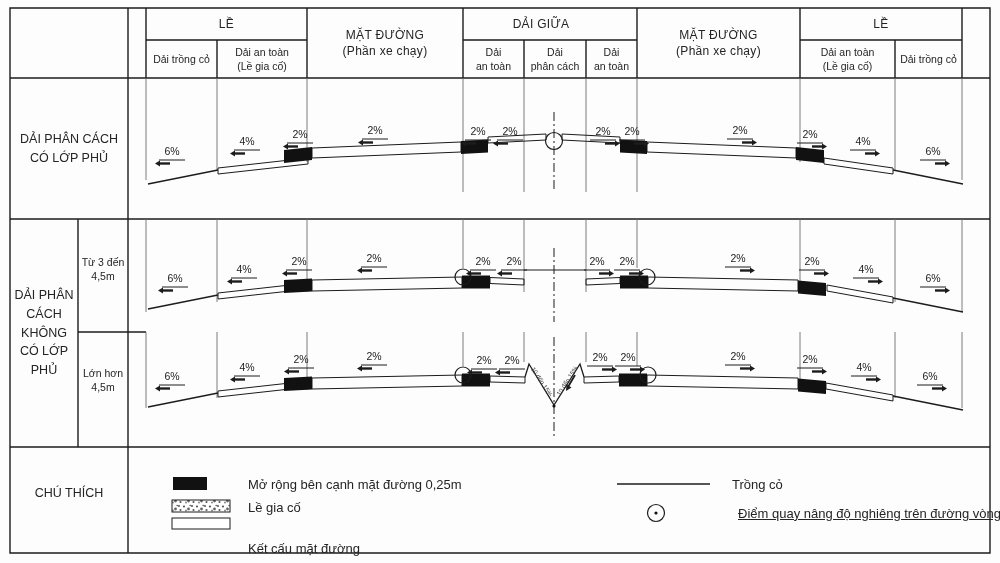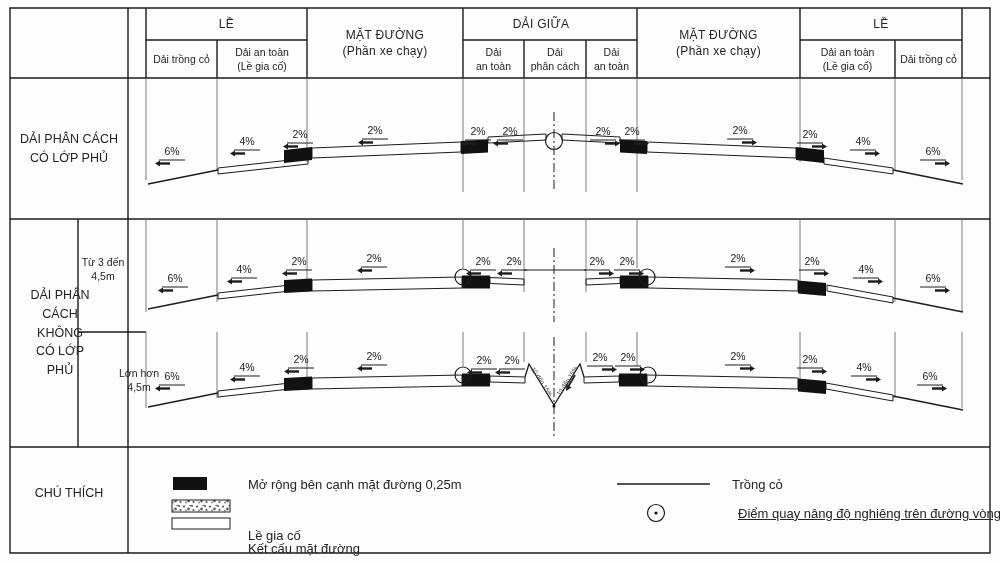--- a/index.html
+++ b/index.html
@@ -279,30 +279,30 @@
 an toàn</div>
 <div class="cell g" style="left:637px;top:8px;width:163px;height:70px;">MẶT ĐƯỜNG
 (Phần xe chạy)</div>
 <div class="cell g" style="left:800px;top:8px;width:162px;height:32px;">LỀ</div>
 <div class="cell s" style="left:800px;top:40px;width:95px;height:38px;">Dải an toàn
 (Lề gia cố)</div>
 <div class="cell s" style="left:895px;top:40px;width:67px;height:38px;">Dải trồng cỏ</div>
 
 <div class="cell rl" style="left:10px;top:78px;width:118px;height:141px;">DẢI PHÂN CÁCH
 CÓ LỚP PHỦ</div>
-<div class="cell rl" style="left:10px;top:219px;width:68px;height:228px;margin-left:16px;">DẢI PHÂN
+<div class="cell rl" style="left:10px;top:219px;width:68px;height:228px;">DẢI PHÂN
 CÁCH
 KHÔNG
 CÓ LỚP
 PHỦ</div>
 <div class="cell s" style="left:78px;top:219px;width:50px;height:100px;">Từ 3 đến
 4,5m</div>
-<div class="cell s" style="left:78px;top:332px;width:50px;height:96px;padding-left:36px;">Lớn hơn
+<div class="cell s" style="left:78px;top:332px;width:50px;height:96px;">Lớn hơn
 4,5m</div>
 <div class="cell rl" style="left:10px;top:447px;width:118px;height:92px;">CHÚ THÍCH</div>
 
 <div class="lg" style="left:248px;top:477px;height:14px;">Mở rộng bên cạnh mặt đường 0,25m</div>
 <div class="lg" style="left:248px;top:499px;height:14px;margin-top:42px;">Kết cấu mặt đường</div>
-<div class="lg" style="left:248px;top:528px;height:14px;text-align:center;">Lề gia cố</div>
+<div class="lg" style="left:248px;top:500px;height:14px;text-align:center;">Lề gia cố</div>
 <div class="lg" style="left:732px;top:477px;height:14px;">Trồng cỏ</div>
 <div class="lg" style="left:738px;top:506px;height:14px;text-decoration:underline;">Điểm quay nâng độ nghiêng trên đường vòng</div>
 
 </div>
 
 </body></html>

